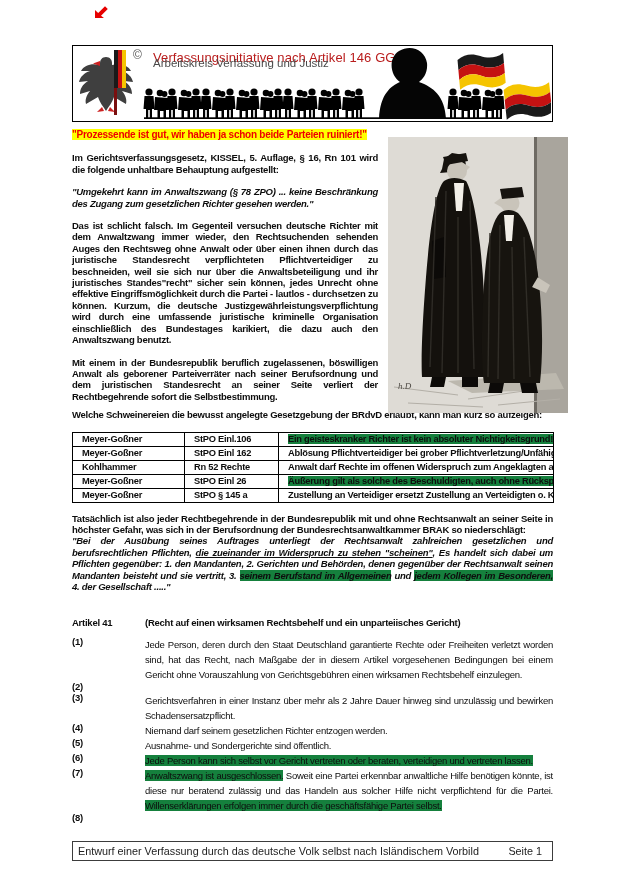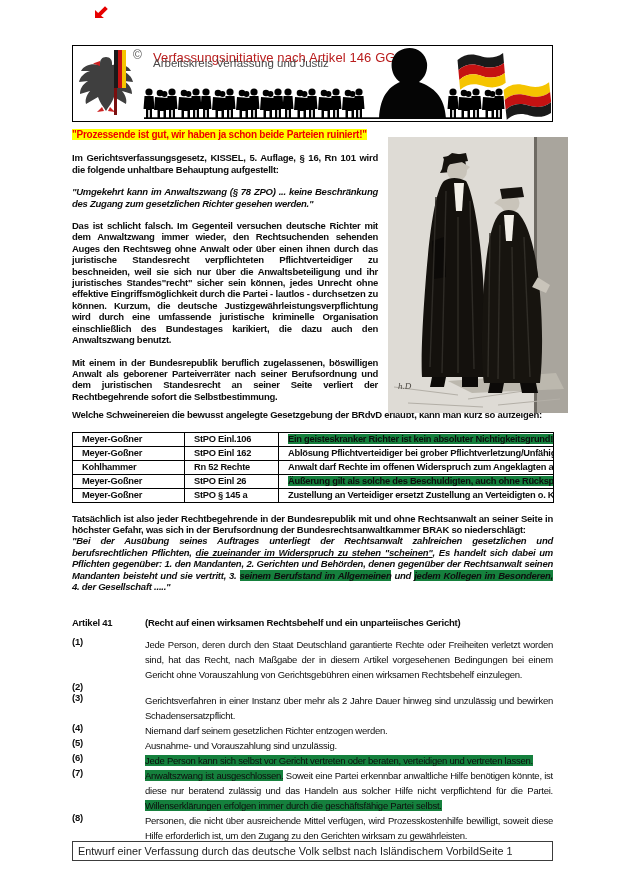--- a/index.html
+++ b/index.html
@@ -53,22 +53,22 @@
   .alist { margin-top:9px; }
   .aitem { display:flex; }
   .aitem .anum { width:73px; flex:none; font-weight:bold; font-size:9.5px; line-height:10.9px; letter-spacing:-0.25px; }
   .aitem .atext {
     flex:1; font-weight:normal; font-size:9.5px; line-height:15px; letter-spacing:-0.25px;
     text-align:justify;
   }
   
   .footer {
     position:absolute; left:72px; top:841px; width:481px; height:20px;
-    border:1.5px solid #3c3c3c; display:flex; align-items:center; 
-    padding:0 24px 0 5px; font-size:10.8px; color:#222;
+    border:1.5px solid #3c3c3c; display:flex; align-items:center; justify-content:space-between;
+    padding:0 10px 0 5px; font-size:10.8px; color:#222;
   }
 </style>
 </head>
 <body>
 
 <div class="page">
 
   <svg class="corner-mark" viewBox="0 0 16 15">
     <path d="M2 14 L2 6 L5.2 9 L12 2.2 L14.8 5 L8 11.8 L11 14 Z" fill="#e60000"></path>
   </svg>
@@ -262,33 +262,32 @@
       <div class="aitem">
         <span class="anum">(3)</span>
         <span class="atext">Gerichtsverfahren in einer Instanz über mehr als 2 Jahre Dauer hinweg sind unzulässig und bewirken Schadensersatzpflicht.</span>
       </div>
       <div class="aitem">
         <span class="anum">(4)</span>
         <span class="atext">Niemand darf seinem gesetzlichen Richter entzogen werden.</span>
       </div>
       <div class="aitem">
         <span class="anum">(5)</span>
-        <span class="atext">Ausnahme- und Vorauszahlung sind unzulässig.</span>
+        <span class="atext">Ausnahme- und Sondergerichte sind öffentlich.</span>
       </div>
       <div class="aitem">
         <span class="anum">(6)</span>
         <span class="atext"><span class="hl">Jede Person kann sich selbst vor Gericht vertreten oder beraten, verteidigen und vertreten lassen.</span></span>
       </div>
       <div class="aitem">
         <span class="anum">(7)</span>
         <span class="atext"><span class="hl">Anwaltszwang ist ausgeschlossen.</span><span> Soweit eine Partei erkennbar anwaltliche Hilfe benötigen könnte, ist diese nur beratend zulässig und das Handeln aus solcher Hilfe nicht verpflichtend für die Partei. </span><span class="hl">Willenserklärungen erfolgen immer durch die geschäftsfähige Partei selbst.</span></span>
       </div>
       <div class="aitem">
         <span class="anum">(8)</span>
-        <span class="atext">Personen, die nicht über ausreichende Mittel verfügen, wird Prozesskostenhilfe bewilligt, soweit diese Hilfe erforderlich ist, um den Zugang zu den Gerichten wirksam zu gewährleisten.</span>
       </div>
     </div>
   </div>
 
   <div class="footer">
     <span>Entwurf einer Verfassung durch das deutsche Volk selbst nach Isländischem Vorbild</span>
     <span>Seite 1</span>
   </div>
 
 </div>

